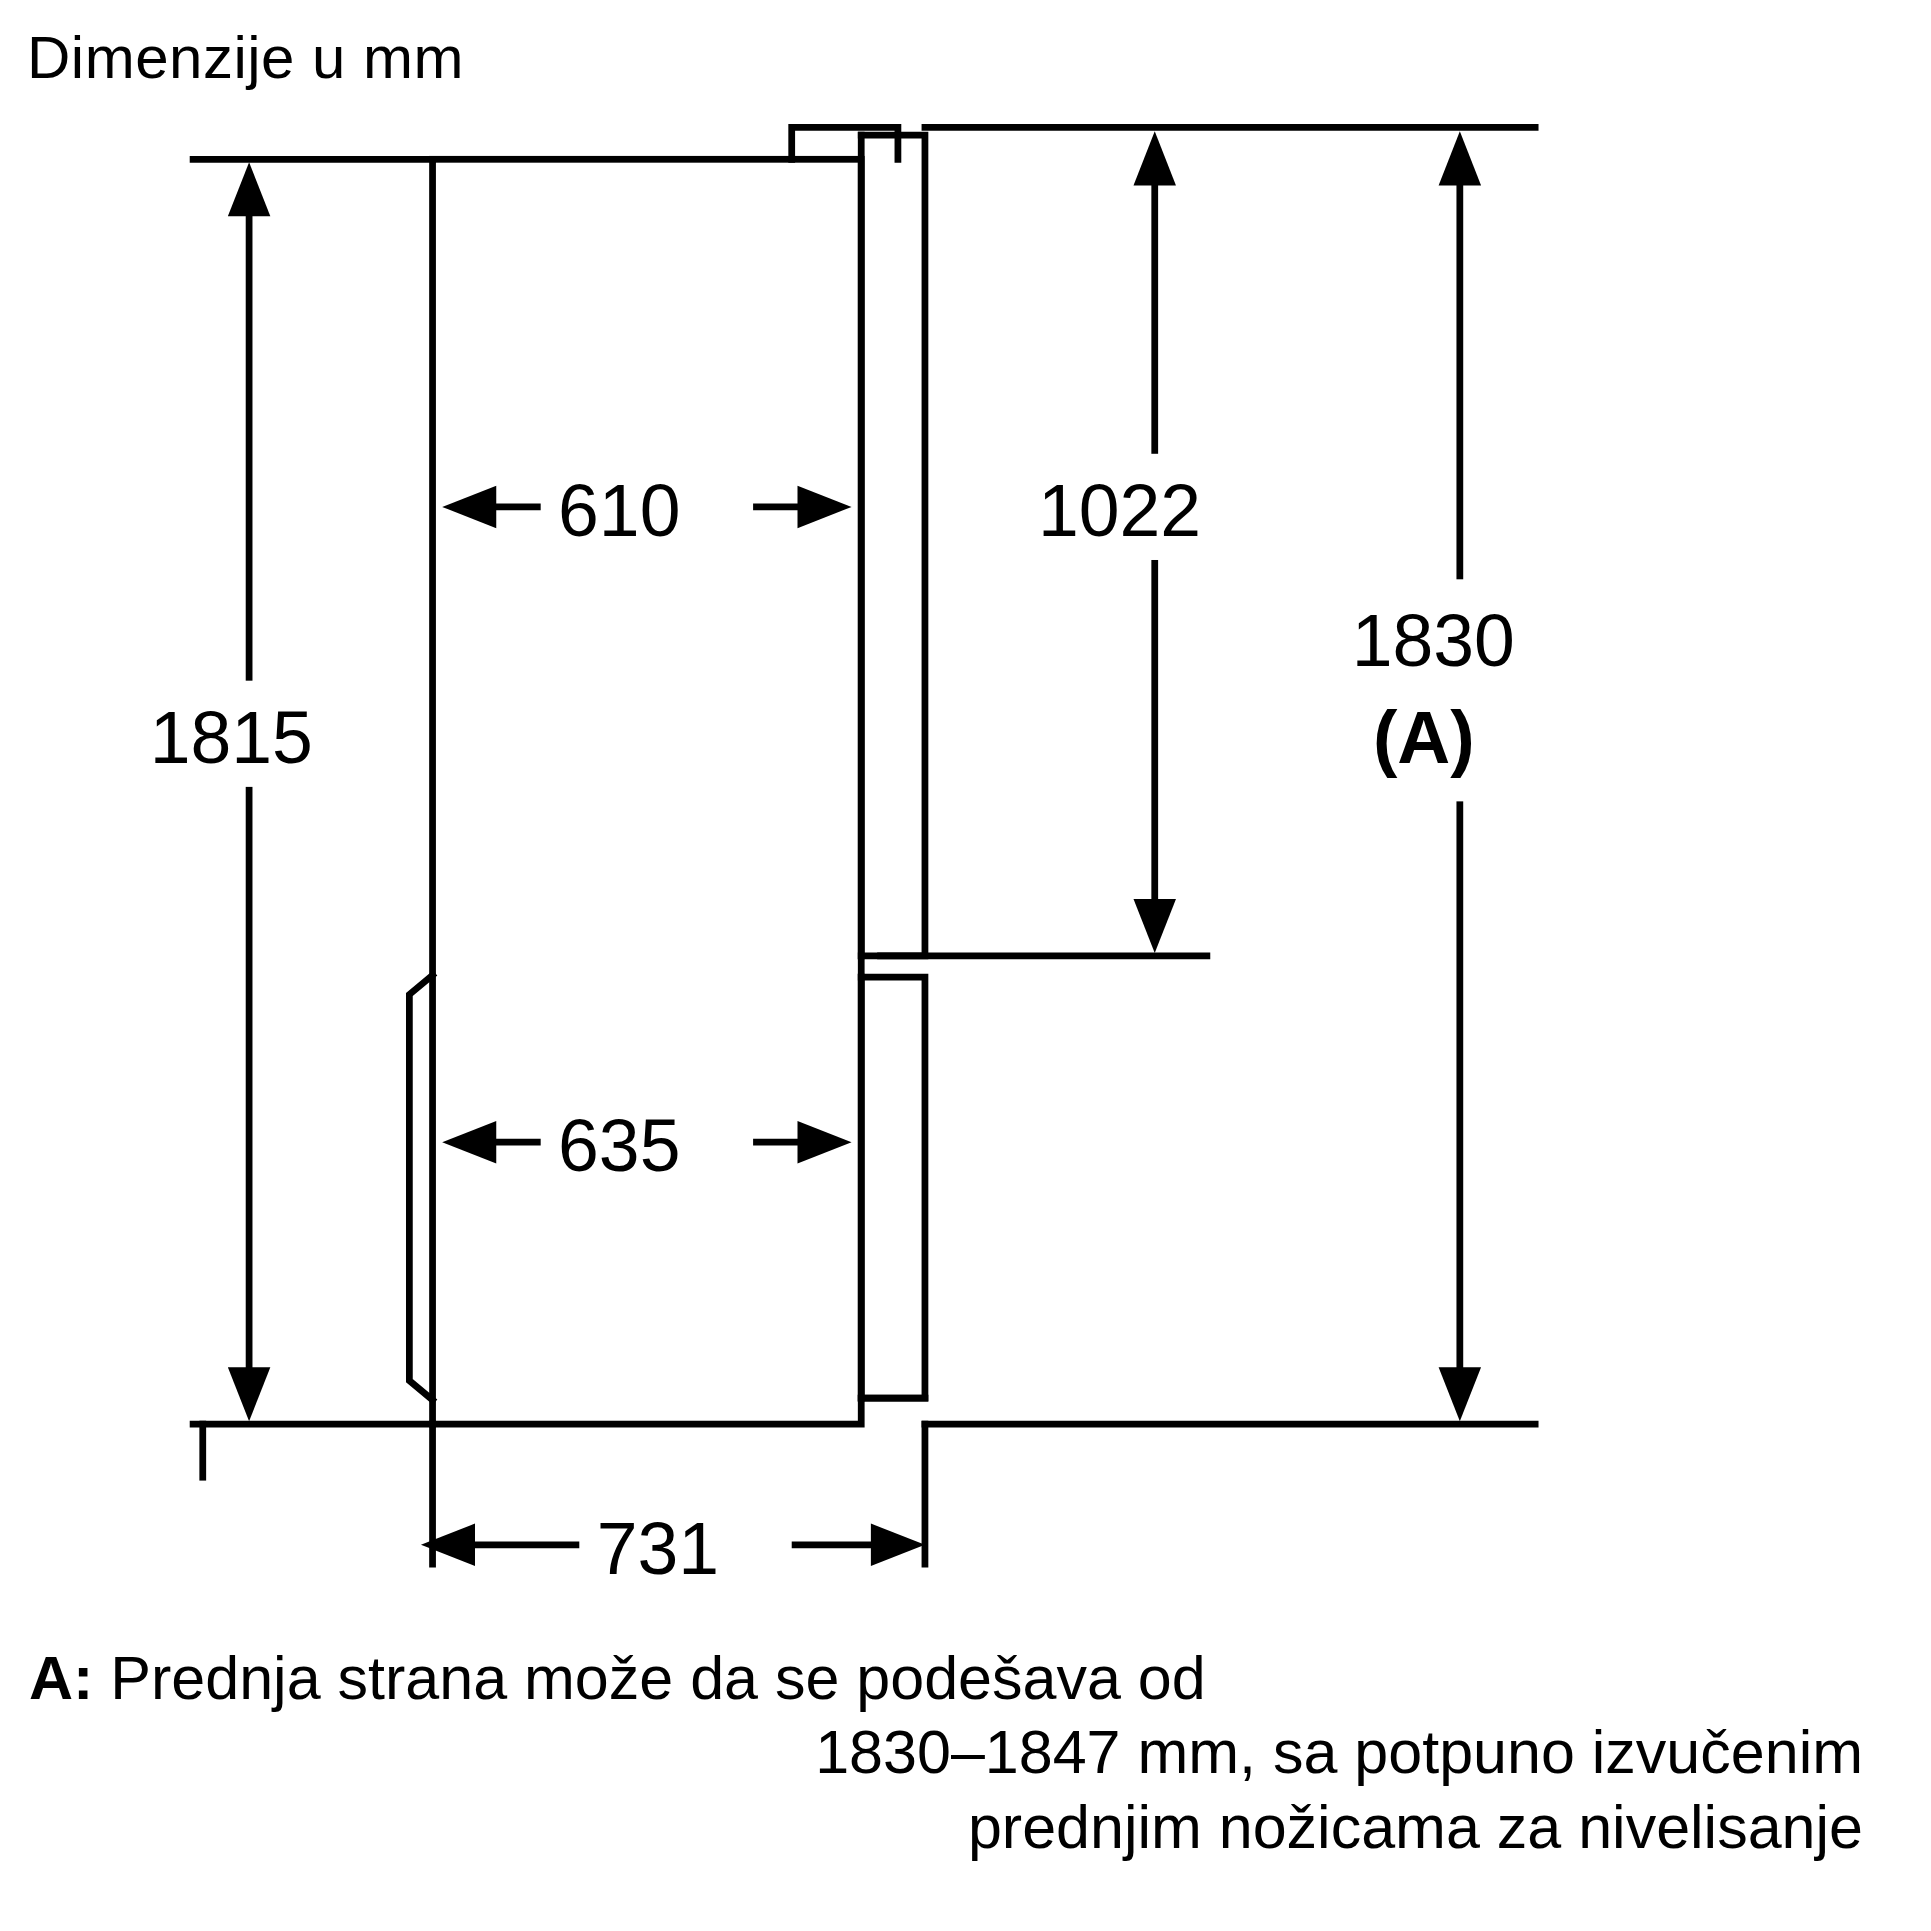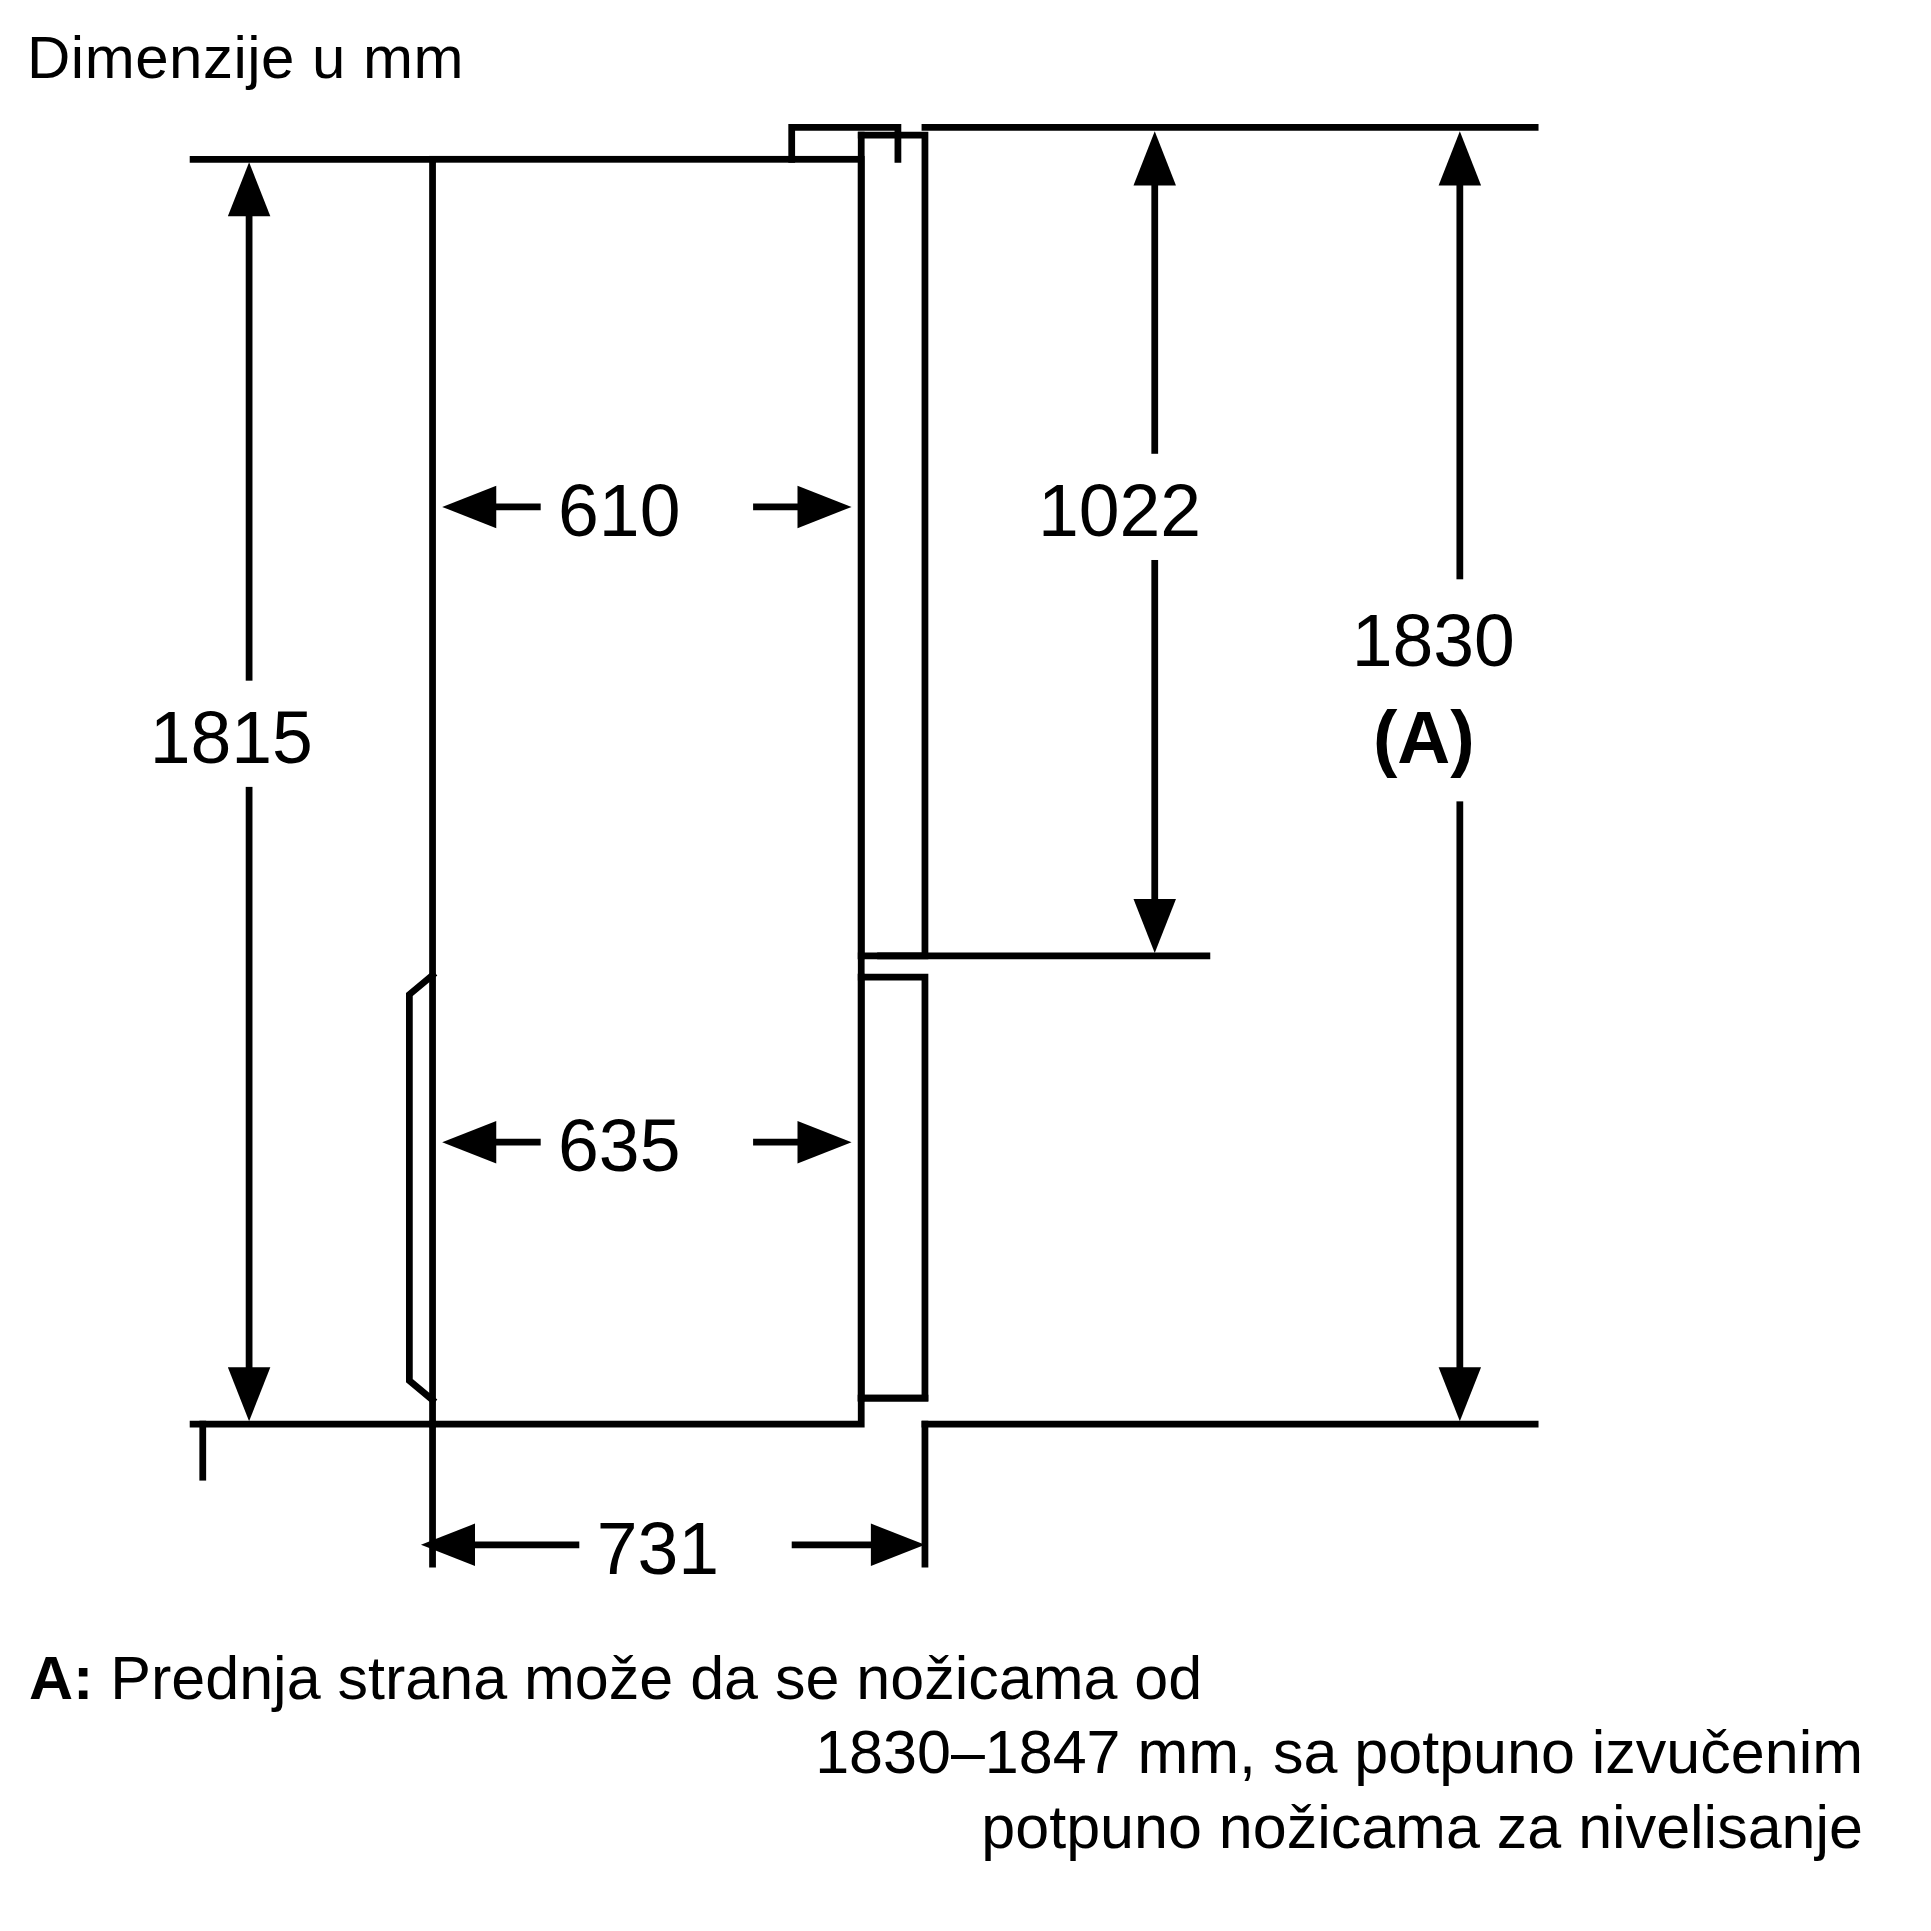--- a/index.html
+++ b/index.html
@@ -153,20 +153,20 @@
       <text class="dimtext" x="578" y="1213">635</text>
 
       <rect x="600" y="1545" width="220" height="110" fill="#ffffff"></rect>
       <text class="dimtext" x="618" y="1630">731</text>
     </g>
   </svg>
 
   <div class="note">
     <div class="note-lines">
       <span class="lbl">A:</span>
-      <span class="body">Prednja strana može da se nožicama od</span>
+      <span class="body">Prednja strana može da se podešava od</span>
     </div>
     <div class="note-l2">1830–1847 mm, sa potpuno izvučenim</div>
-    <div class="note-l3">potpuno nožicama za nivelisanje</div>
+    <div class="note-l3">prednjim nožicama za nivelisanje</div>
   </div>
 
 </div>
 
 
 </body></html>

